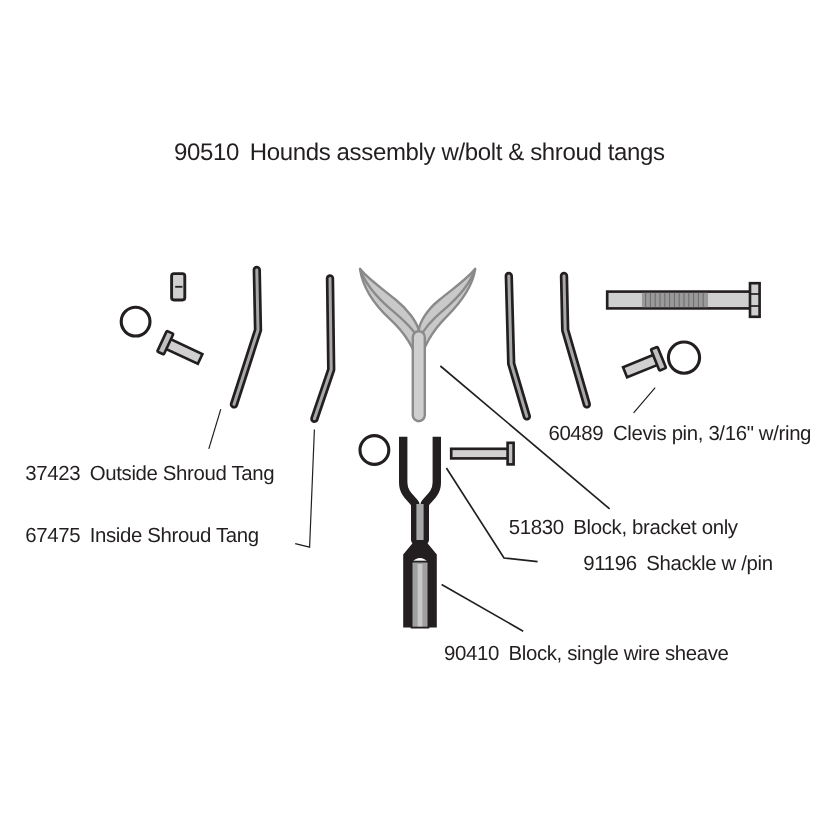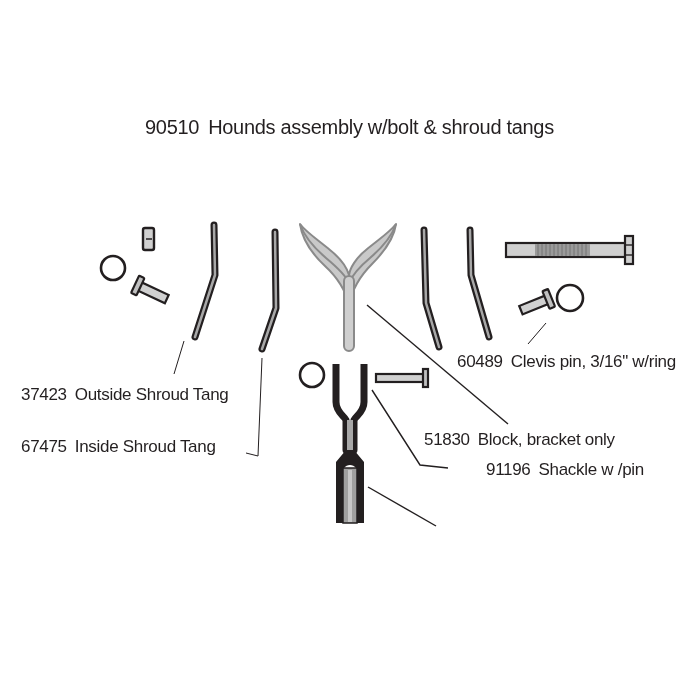--- a/index.html
+++ b/index.html
@@ -132,14 +132,17 @@
   </div>
 
   <div class="lbl" style="left:424px; top:430px;">
     <span class="pn">51830</span><span>Block, bracket only</span>
   </div>
 
   <div class="lbl" style="left:458px; top:460px;margin-left:28px;">
     <span class="pn">91196</span><span>Shackle w /pin</span>
   </div>
 
+  <div class="lbl" style="left:370px; top:535px;">
+    <span class="pn">90410</span><span>Block, single wire sheave</span>
+  </div>
 
 </div>
 
 </body></html>

